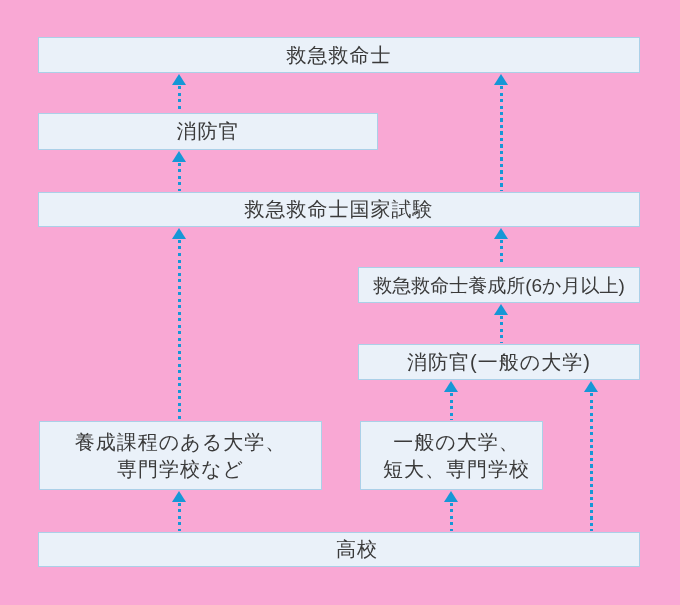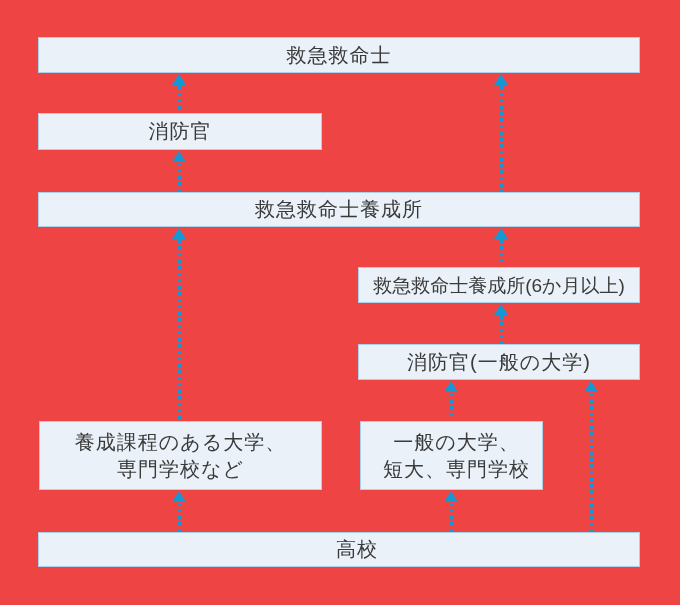--- a/index.html
+++ b/index.html
@@ -6,41 +6,41 @@
     --blue:#1697d6;
     --box-fill:#eaf1f9;
     --box-border:#abd0e8;
     --text:#3a3a3a;
   }
   html,body{margin:0;padding:0;background:#ffffff;}
   body{font-family:"Liberation Sans","DejaVu Sans",sans-serif;}
   .canvas{
     position:relative;
     width:680px;height:605px;
-    background:#ef4444;
+    background:#f9a8d4;
     overflow:hidden;
   }
   .node{
     position:absolute;
     background:var(--box-fill);
     border:1px solid var(--box-border);
     display:flex;align-items:center;justify-content:center;
     box-sizing:border-box;
     color:var(--text);
     font-size:20px;
     line-height:27px;
   }
   .node-label{
     white-space:pre-line;
     text-align:center;
     letter-spacing:1px;
   }
   
   .n-paramedic  {left:38px; top:37px;  width:602px; height:36px;}
-  .n-firefighter{left:38px; top:113px; width:284px; height:37px;}
+  .n-firefighter{left:38px; top:113px; width:340px; height:37px;}
   .n-exam       {left:38px; top:192px; width:602px; height:35px;}
   .n-institute  {left:358px;top:267px; width:282px; height:36px; font-size:19px; }
   .n-institute .node-label{letter-spacing:0;}
   .n-ambulance  {left:358px;top:344px; width:282px; height:36px;}
   .n-university {left:39px; top:421px; width:283px; height:69px;font-family:Liberation Serif, serif;}
   .n-general    {left:360px;top:421px; width:183px; height:69px;padding-left:10px;}
   .n-highschool {left:38px; top:532px; width:602px; height:35px;padding-left:36px;}
 
   
   .arrow{
@@ -76,21 +76,21 @@
 
   <div class="node n-paramedic">
     <span class="node-label">救急救命士</span>
   </div>
 
   <div class="node n-firefighter">
     <span class="node-label">消防官</span>
   </div>
 
   <div class="node n-exam">
-    <span class="node-label">救急救命士養成所</span>
+    <span class="node-label">救急救命士国家試験</span>
   </div>
 
   <div class="node n-institute">
     <span class="node-label">救急救命士養成所(6か月以上)</span>
   </div>
 
   <div class="node n-ambulance">
     <span class="node-label">消防官(一般の大学)</span>
   </div>
 

